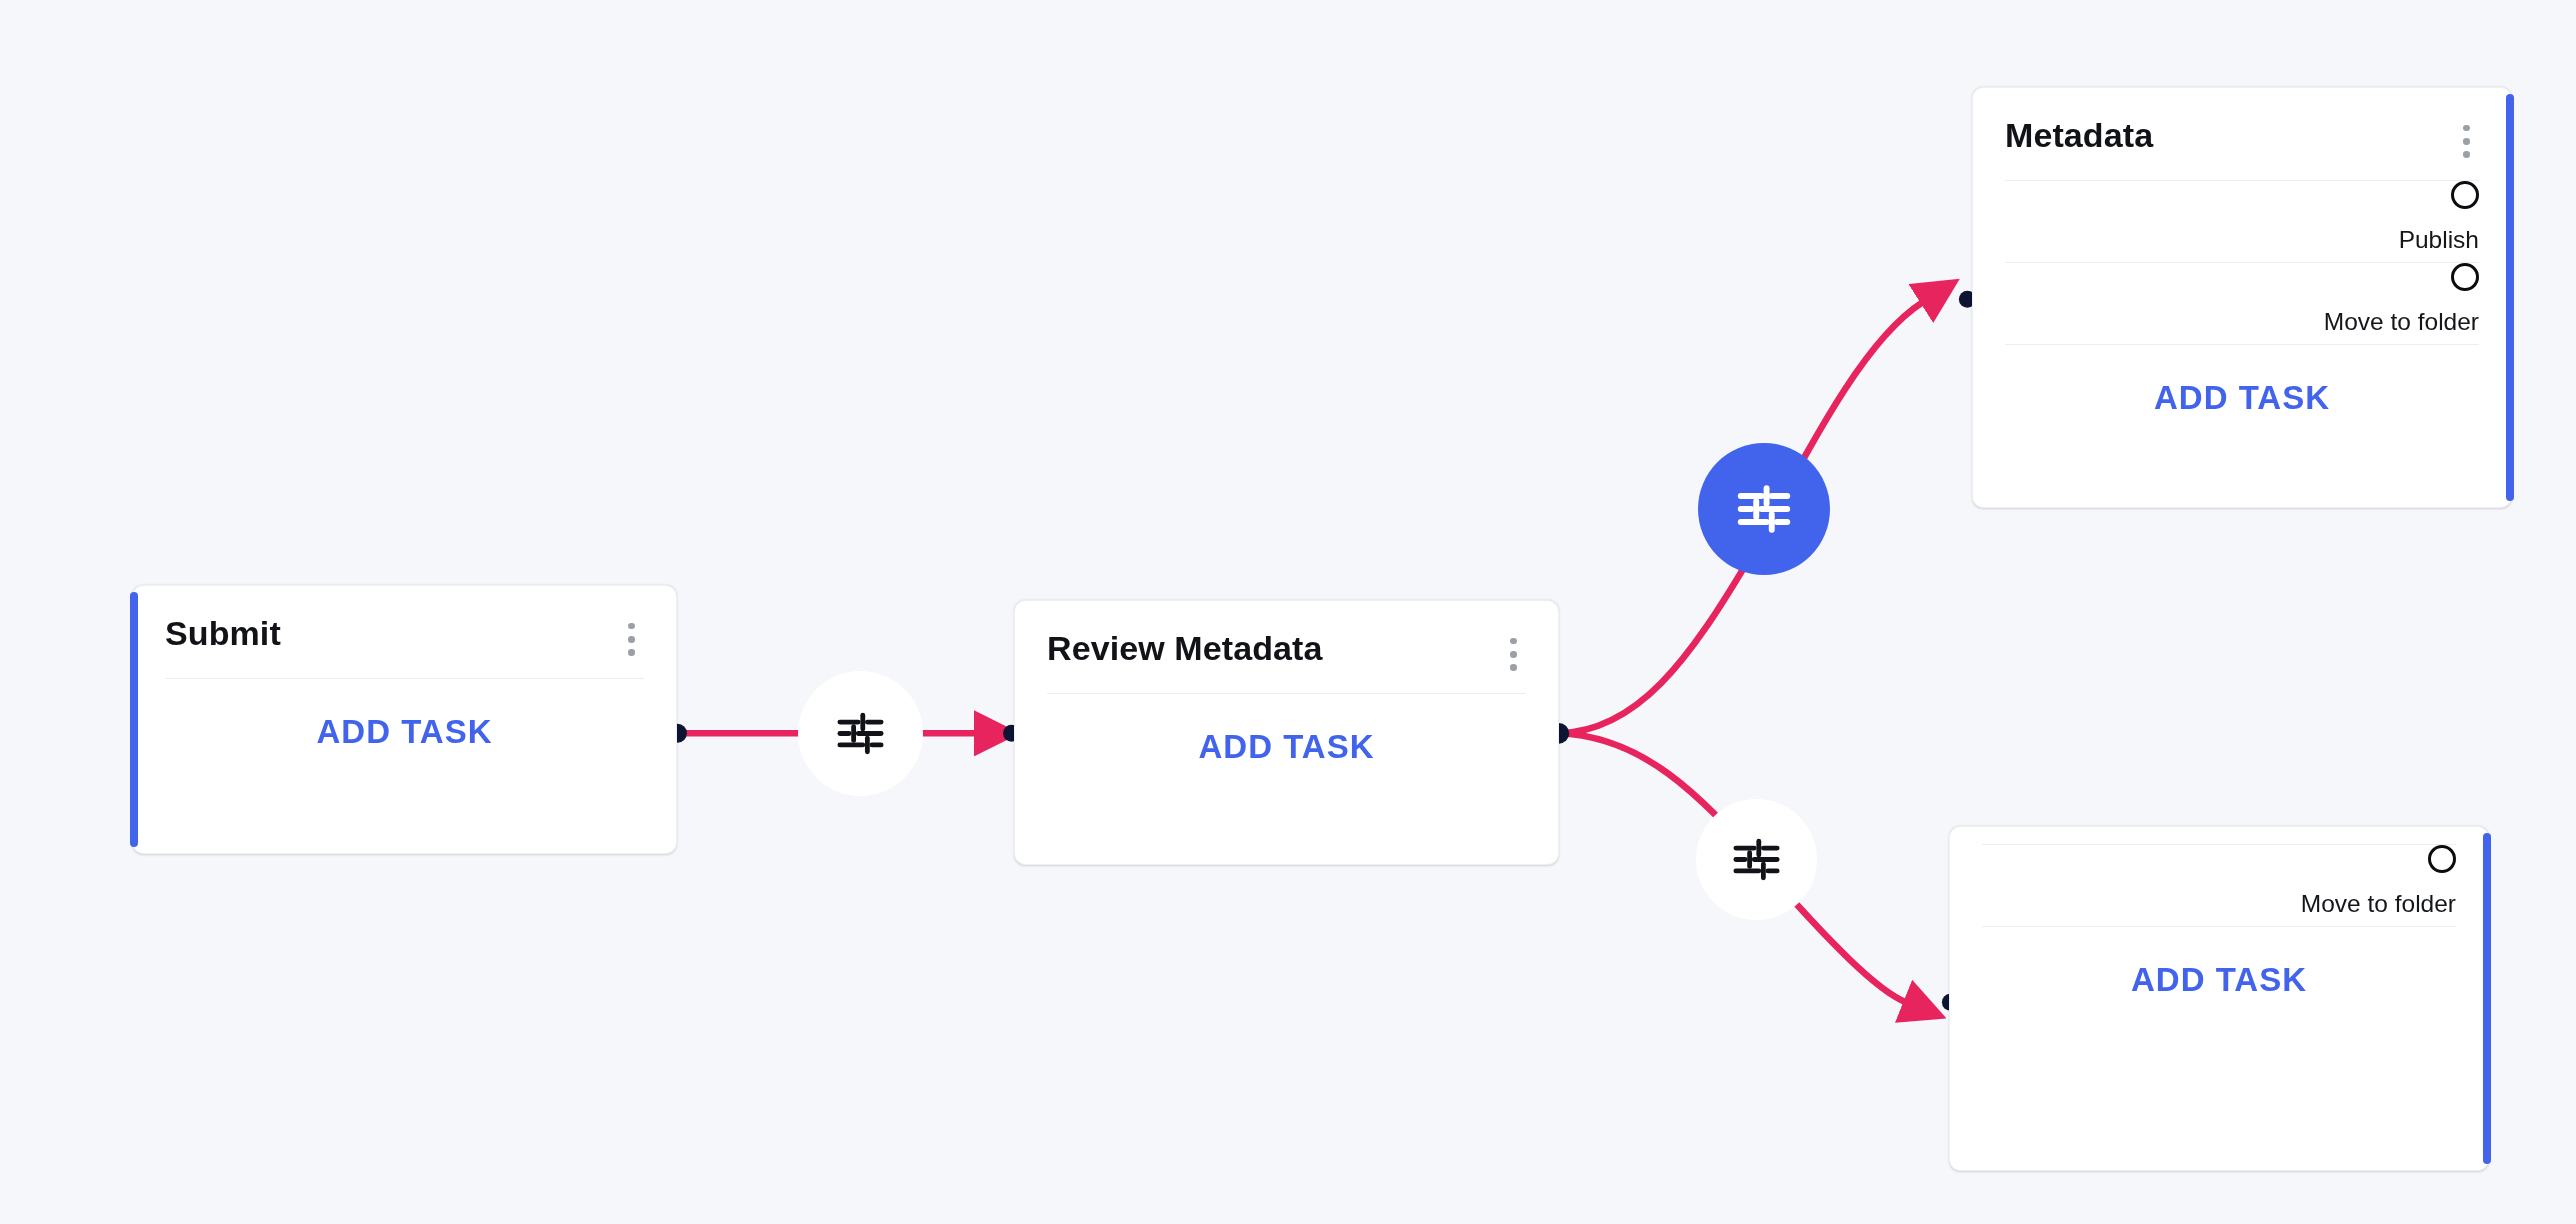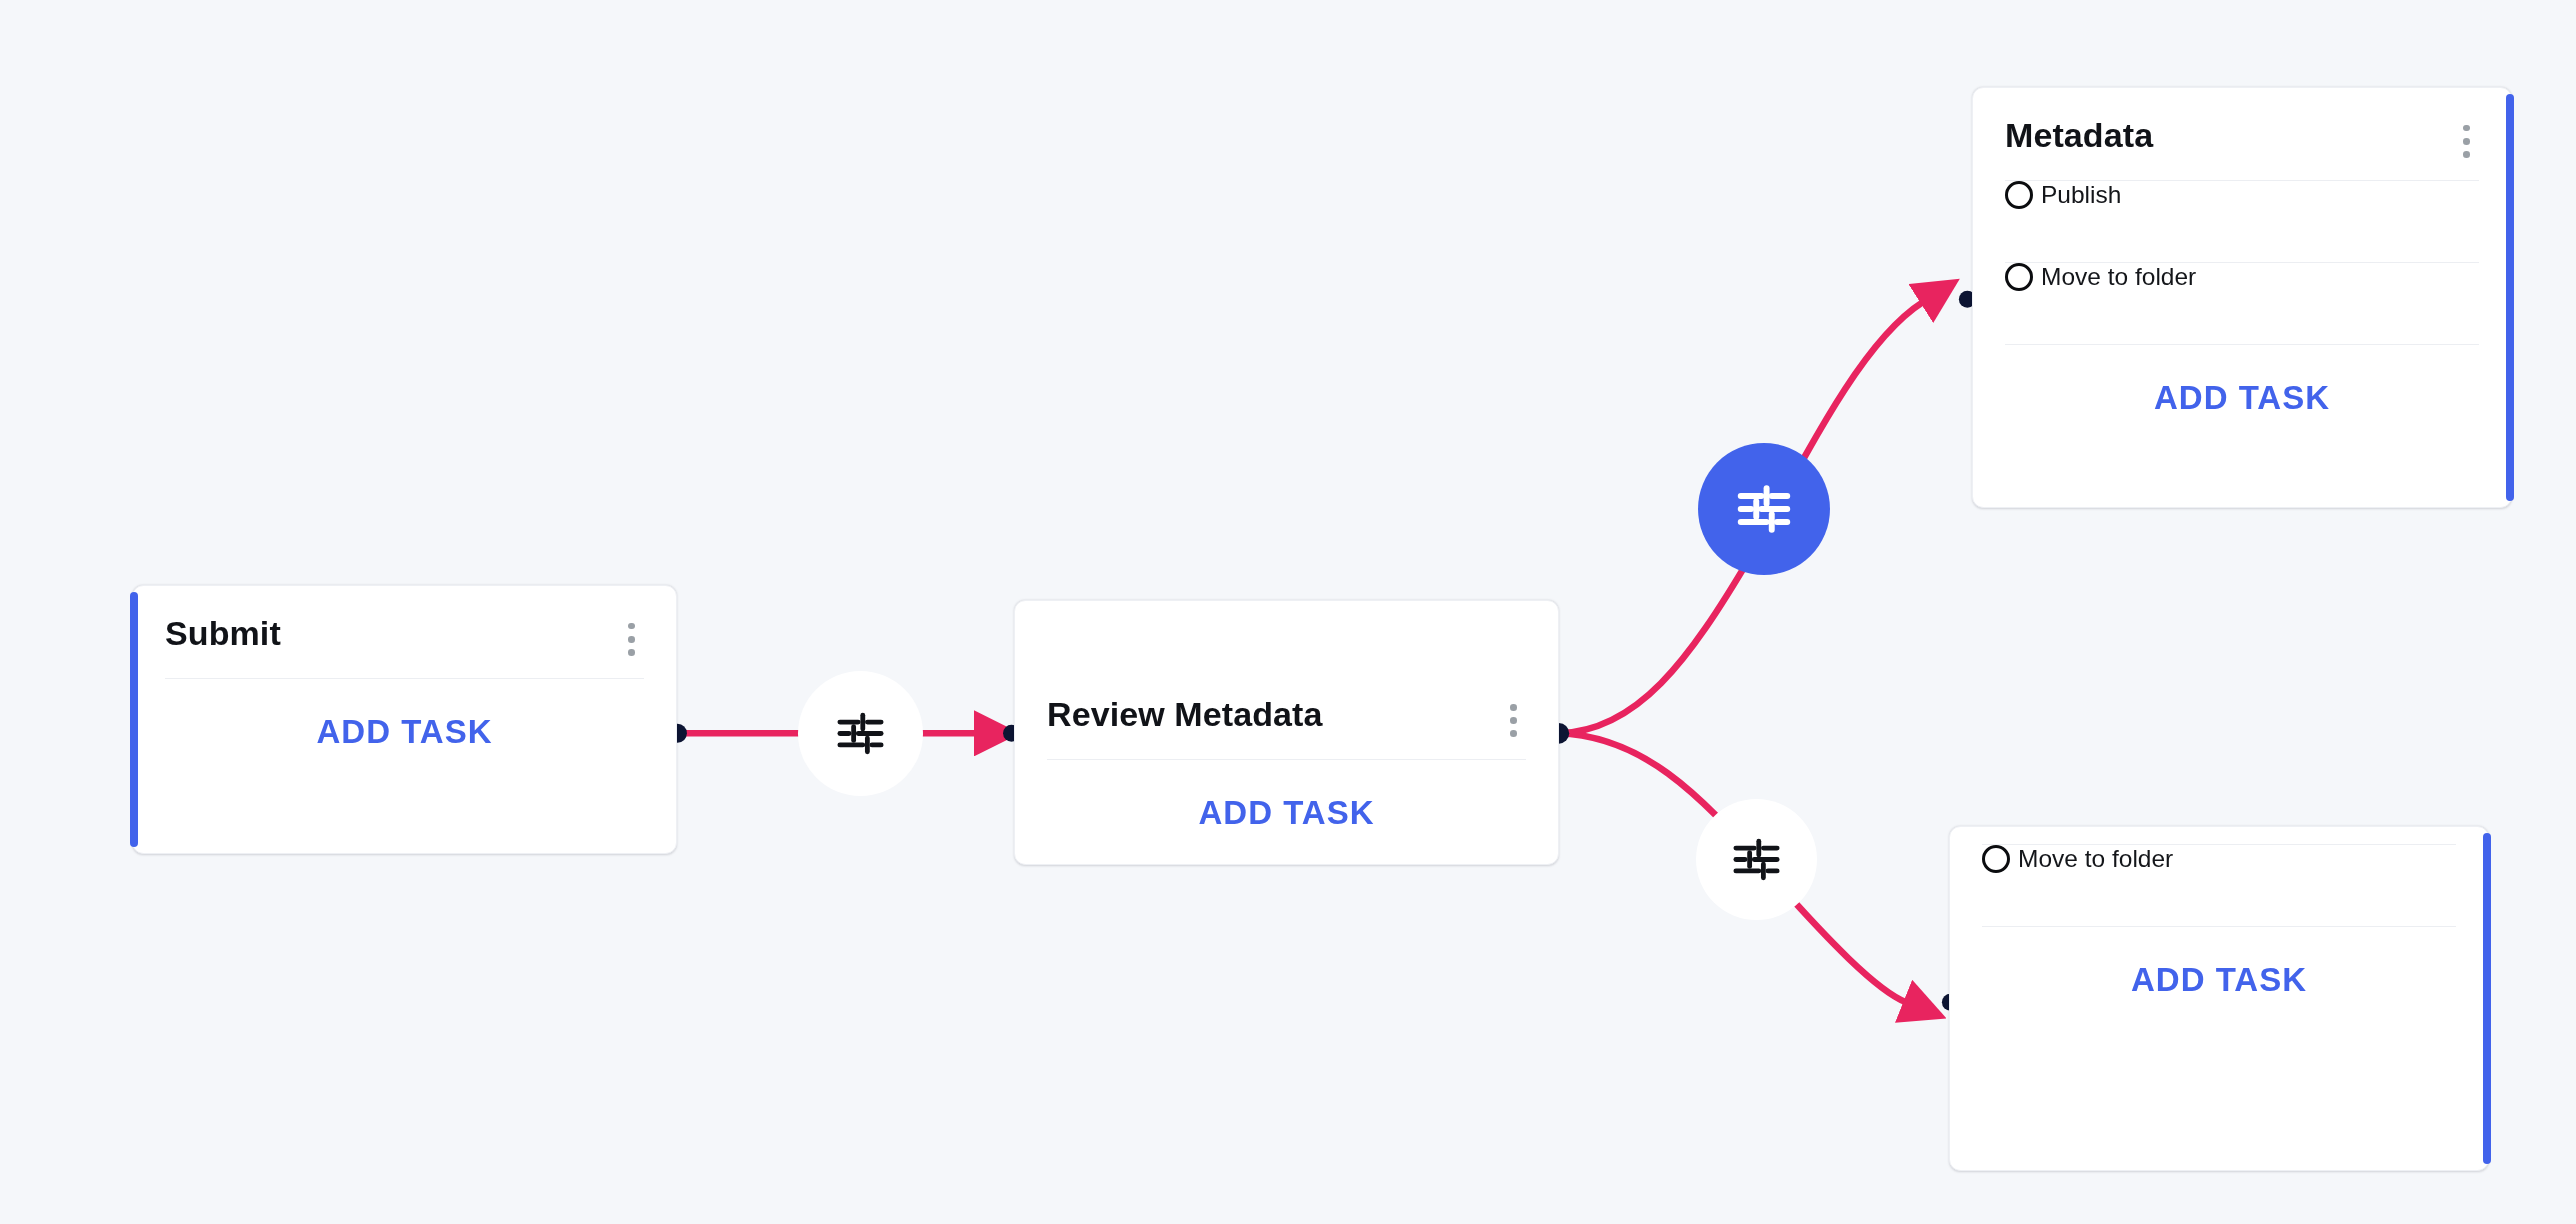--- a/index.html
+++ b/index.html
@@ -93,25 +93,26 @@
 
   .card-body {
     padding: 0 32px;
     margin-top: 17px;
     display: flex;
     flex-direction: column;
   }
 
   .task-row {
     display: flex;
-    align-items: flex-start;
-    gap: 8px;
+    align-items: flex-end;
+    gap: 17px;
     height: 81px;
     border-top: 0.9px solid #eceef2;
     cursor: pointer;
+    flex-direction: column;
   }
   .task-row .radio {
     width: 28px;
     height: 28px;
     border-radius: 50%;
     border: 3.3px solid #0b0c0f;
     box-sizing: border-box;
     flex: none;
   }
   .task-row .task-label {
@@ -192,21 +193,21 @@
           <i></i>
           <i></i>
       </div>
     </div>
     <div class="card-body">
       <div class="divider"></div>
       <div class="add-task">ADD TASK</div>
     </div>
   </div>
 
-  <div class="card" id="card-review" style="left:1014px; top:600px; width:545px; height:265px;justify-content:flex-end;">
+  <div class="card" id="card-review" style="left:1014px; top:600px; width:545px; height:265px;">
     <div class="card-head">
       <div class="card-title">Review Metadata</div>
       <div class="kebab">
         <i></i>
           <i></i>
           <i></i>
       </div>
     </div>
     <div class="card-body">
       <div class="divider"></div>

